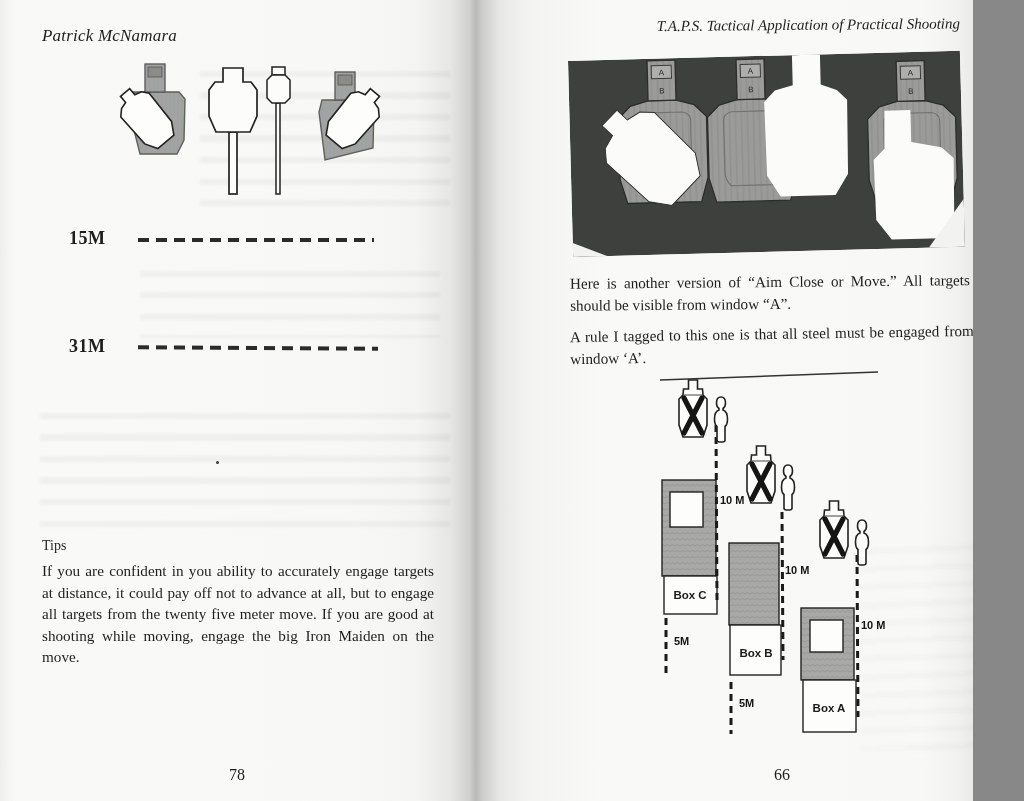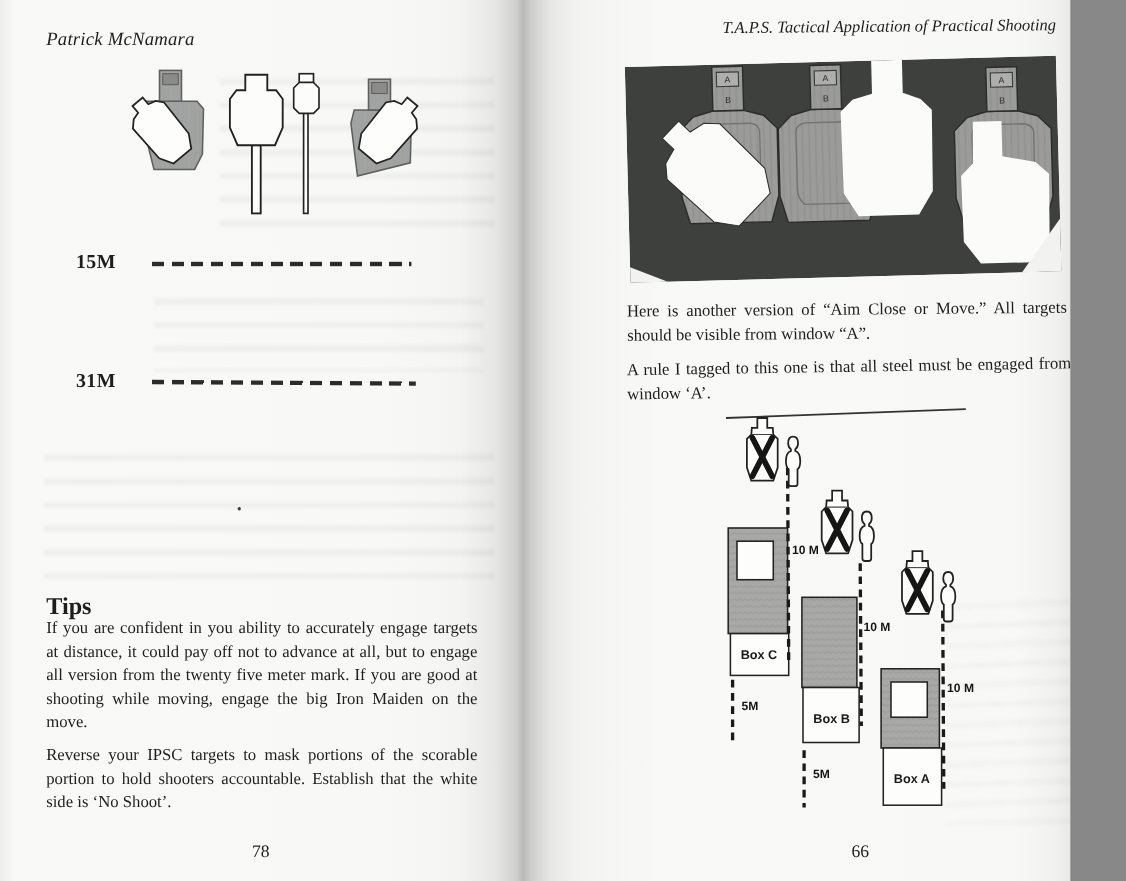--- a/index.html
+++ b/index.html
@@ -12,21 +12,21 @@
         #f8f8f6 36%, #f4f4f2 43%,
         #e6e6e4 46.3%, #d0d0ce 48.2%, #b9b9b7 48.9%, #cdcdcb 49.6%,
         #e7e7e5 51.4%, #f3f3f1 54%, #f9f9f7 62%,
         #f8f8f6 95%, #f1f1ef 98.6%, #e9e9e7 100%);
   }
   .abs{position:absolute;}
   .author{left:42px;top:26px;font-style:italic;font-size:17px;letter-spacing:0.2px;}
   .running-title{left:600px;top:17px;width:360px;text-align:right;font-style:italic;font-size:15px;transform:rotate(-0.5deg);}
   .dist-label{font-weight:bold;font-size:18px;letter-spacing:0.5px;}
   .dashline{height:4px;background:repeating-linear-gradient(90deg,#2b2b29 0 11px,transparent 11px 18px);}
-  .tips-h{left:42px;top:538px;font-weight:bold;font-size:22px;}
+  .tips-h{left:42px;top:538px;font-weight:normal;font-size:14px;}
   .body-par{font-size:15.2px;line-height:21.6px;text-align:justify;}
   .pagenum{width:48px;text-align:center;font-size:16px;}
   .bleed{pointer-events:none;opacity:0.055;filter:blur(1.3px);
     background:repeating-linear-gradient(180deg,transparent 0 13px,#60605e 13px 19px,transparent 19px 21.5px);}
   .bleed2{pointer-events:none;opacity:0.04;filter:blur(2px);
     background:repeating-linear-gradient(178deg,transparent 0 9px,#6a6a68 9px 14px,transparent 14px 18px);}
   .speck{width:3px;height:3px;border-radius:50%;background:#3a3a38;}
   .photo{transform:rotate(-1.5deg);transform-origin:0 0;}
   .rp1{transform:rotate(-0.5deg);}
   .rp2{transform:rotate(-0.9deg);}
@@ -85,22 +85,21 @@
     </g>
   </svg>
 
   <div class="abs dist-label" style="left:69px;top:228px;">15M</div>
   <div class="abs dashline" style="left:138px;top:238px;width:236px;"></div>
 
   <div class="abs dist-label" style="left:69px;top:336px;">31M</div>
   <div class="abs dashline line25" style="left:138px;top:346px;width:240px;"></div>
 
   <div class="abs tips-h">Tips</div>
-  <div class="abs body-par" style="left:42px;top:560px;width:392px;">If you are confident in you ability to accurately engage targets at distance, it could pay off not to advance at all, but to engage all version from the twenty five meter mark.  If you are good at shooting while moving, engage the big Iron Maiden on the move.</div>
-  <div class="abs body-par" style="left:42px;top:676px;width:392px;">Reverse your IPSC targets to mask portions of the scorable portion to hold shooters accountable.  Establish that the white side is ‘No Shoot’.</div>
+  <div class="abs body-par" style="left:42px;top:560px;width:392px;">If you are confident in you ability to accurately engage targets at distance, it could pay off not to advance at all, but to engage all targets from the twenty five meter move.  If you are good at shooting while moving, engage the big Iron Maiden on the move.</div>
   <div class="abs pagenum" style="left:213px;top:766px;">78</div>
 
   <div class="abs running-title">T.A.P.S. Tactical Application of Practical Shooting</div>
 
   <svg class="abs photo" style="left:568px;top:61px;" width="392" height="196" viewBox="0 0 392 196">
     <defs>
       <pattern id="grayTex" width="6" height="6" patternUnits="userSpaceOnUse">
         <rect width="6" height="6" fill="#9b9b99"></rect>
         <rect x="3" width="1.6" height="6" fill="#929290"></rect>
       </pattern>

